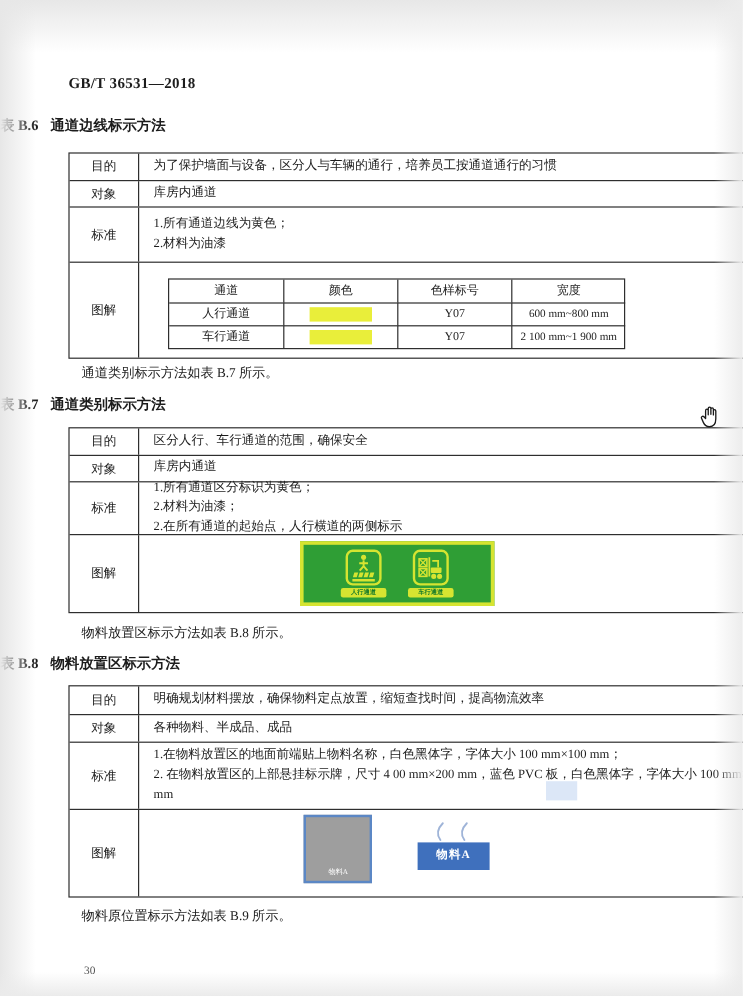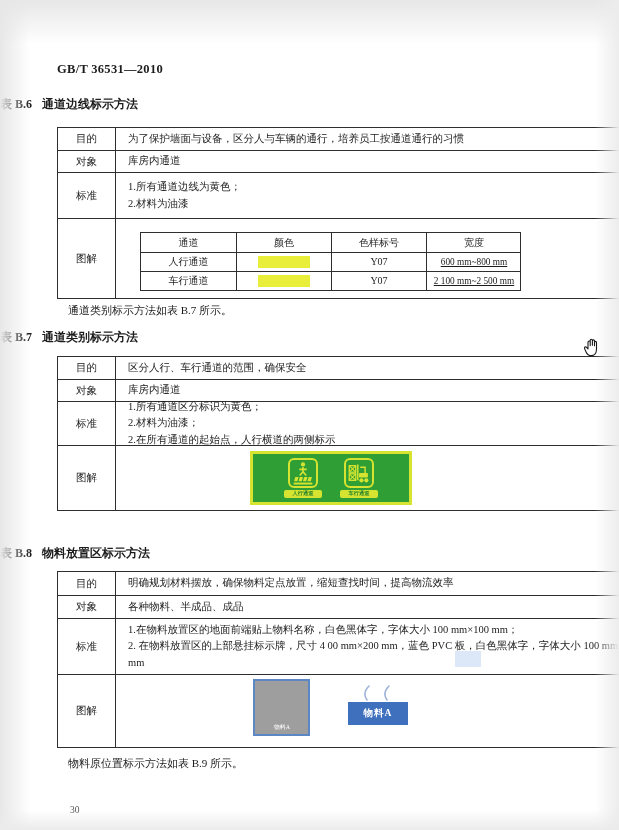--- a/index.html
+++ b/index.html
@@ -36,21 +36,21 @@
   .grow + .grow{border-top:1px solid var(--line);}
   .glabel{flex:0 0 58px;border-right:1px solid var(--line);display:flex;align-items:center;justify-content:center;font-size:10.5px;}
   .gcell{flex:1;display:flex;flex-direction:column;justify-content:center;padding:2px 8px 2px 12px;font-size:10.5px;line-height:1.55;}
   .gcell.diagram{display:block;position:relative;padding:0;}
 
   
   .itable{margin:13px 0 0 24px;width:381px;border:1.2px solid var(--line);display:grid;grid-template-columns:95px 95px 95px 95px;grid-auto-rows:19px;}
   .icell{display:flex;align-items:center;justify-content:center;font-size:10px;border-top:1px solid var(--line);border-left:1px solid var(--line);}
   .icell.first-row{border-top:none;}
   .icell.first-col{border-left:none;text-align:center;}
-  .icell.iw{font-size:9.3px;white-space:nowrap;text-decoration:underline;}
+  .icell.iw{font-size:9.3px;white-space:nowrap;}
   .swatch{width:52px;height:12px;background:var(--swatch-yellow);}
 
   
   .sign-rect{position:absolute;left:134px;top:5px;width:162px;height:54px;background:var(--sign-green);border:3px solid var(--sign-yellow);display:flex;align-items:center;justify-content:center;gap:18px;}
   .tile-group{display:flex;flex-direction:column;align-items:center;gap:2px;}
   .tile{width:30px;height:30px;border:2px solid var(--sign-yellow);border-radius:6px;display:flex;align-items:center;justify-content:center;}
   .tile svg{display:block;}
   .tile .stroke{stroke:var(--sign-yellow);fill:none;}
   .tile .fill{fill:var(--sign-yellow);stroke:none;}
   .sign-label{background:var(--sign-yellow);color:#157a2b;border-radius:2px;width:38px;height:8px;display:flex;align-items:center;justify-content:center;overflow:hidden;}
@@ -64,21 +64,21 @@
   .board span{color:#fff;font-weight:bold;font-size:9.5px;letter-spacing:1px;}
 
   .artifact{position:absolute;left:455px;top:651px;width:26px;height:16px;background:rgba(140,175,228,.30);z-index:3;}
   .cursor{position:absolute;left:581px;top:335px;z-index:20;}
 </style>
 </head>
 <body>
 
 <div class="screen">
 
-  <div class="doc-header">GB/T 36531—2010</div>
+  <div class="doc-header">GB/T 36531—2018</div>
 
   <div class="tbl-title" style="top:96px;">
     <span>表 B.6</span><span class="gap"></span><span>通道边线标示方法</span>
   </div>
 
   <div class="gtable" style="top:127px;">
     <div class="grow" style="height:22px;">
       <div class="glabel">目的</div>
       <div class="gcell">为了保护墙面与设备，区分人与车辆的通行，培养员工按通道通行的习惯</div>
     </div>
@@ -107,21 +107,21 @@
               <div class="swatch"></div>
             </div>
           <div class="icell">Y07</div>
           <div class="icell iw">600 mm~800 mm</div>
 
           <div class="icell first-col">车行通道</div>
           <div class="icell">
               <div class="swatch"></div>
             </div>
           <div class="icell">Y07</div>
-          <div class="icell iw">2 100 mm~2 500 mm</div>
+          <div class="icell iw">2 100 mm~1 900 mm</div>
         </div>
       </div>
     </div>
   </div>
 
   <div class="para" style="top:303px;">通道类别标示方法如表 B.7 所示。</div>
 
   <div class="tbl-title" style="top:329px;">
     <span>表 B.7</span><span class="gap"></span><span>通道类别标示方法</span>
   </div>
@@ -179,20 +179,21 @@
             </div>
             <div class="sign-label">
                 <span>车行通道</span>
               </div>
           </div>
         </div>
       </div>
     </div>
   </div>
 
+  <div class="para" style="top:520px;">物料放置区标示方法如表 B.8 所示。</div>
 
   <div class="tbl-title" style="top:545px;">
     <span>表 B.8</span><span class="gap"></span><span>物料放置区标示方法</span>
   </div>
 
   <div class="gtable" style="top:571px;">
     <div class="grow" style="height:23px;">
       <div class="glabel">目的</div>
       <div class="gcell">明确规划材料摆放，确保物料定点放置，缩短查找时间，提高物流效率</div>
     </div>

